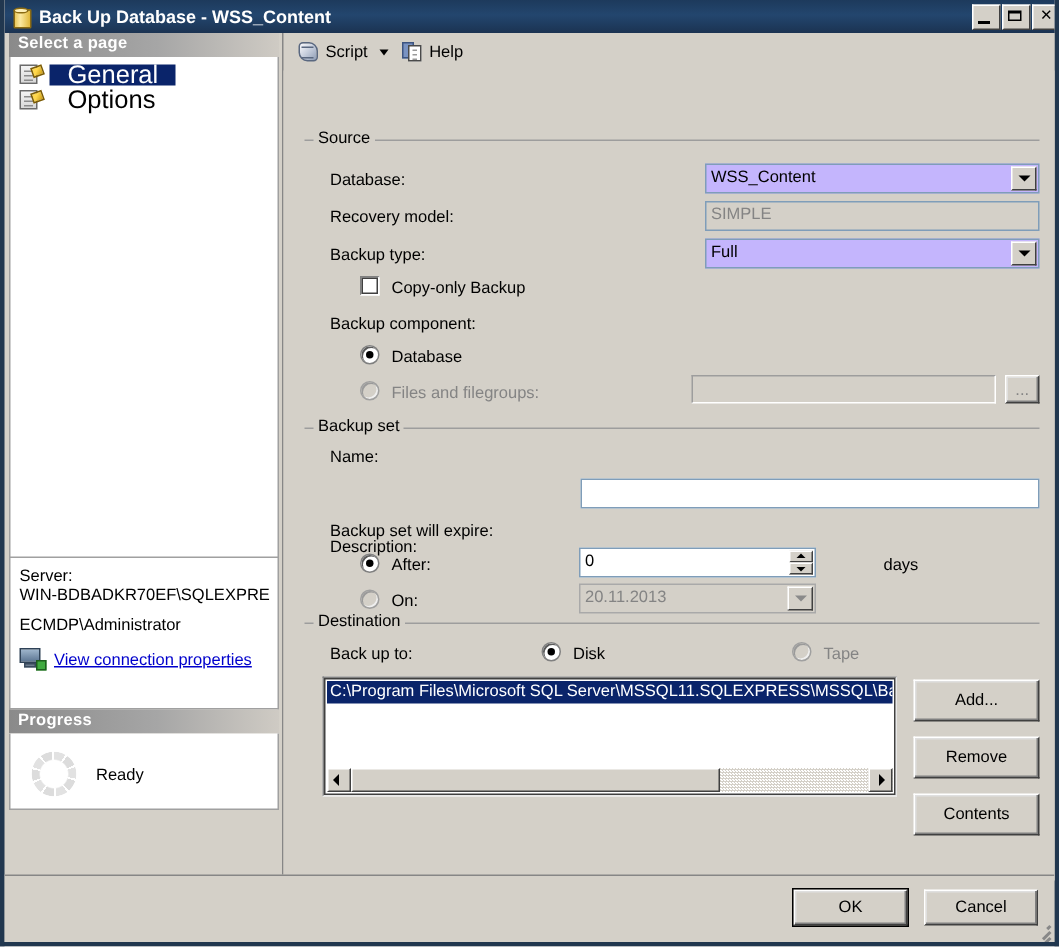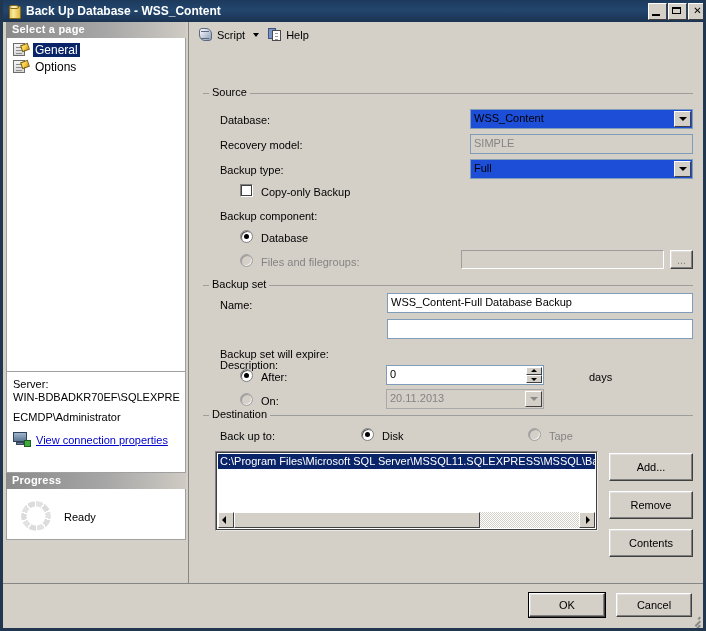--- a/index.html
+++ b/index.html
@@ -148,21 +148,21 @@
     box-shadow: 0 3px 0 #8c8c8c, 0 6px 0 #8c8c8c;
   }
   .page-icon .pen {
     position: absolute; right: 0; top: 1px;
     width: 8px; height: 7px;
     background: linear-gradient(135deg, #ffd84d 40%, #c99a11 100%);
     border: 1px solid #7c5c05;
     transform: rotate(-20deg);
     box-sizing: border-box;
   }
-  .page-label { font-size: 12px; padding: 0 2px; line-height: 14px; }
+  .page-label { font-size: 17px; padding: 0 12px; line-height: 14px; }
   .page-item.selected .page-label {
     background: #0a246a;
     color: #ffffff;
   }
   #conn-body { height: 101px; padding: 6px 6px 0 6px; overflow: hidden; }
   .conn-line { font-size: 11px; line-height: 13px; white-space: nowrap; }
   .conn-gap { height: 7px; }
   .conn-link-row {
     display: flex; align-items: center; margin-top: 8px;
   }
@@ -317,21 +317,21 @@
     border: 1px solid #7f9db9;
     outline: none;
     background: #ffffff;
   }
   .textbox.disabled {
     background: #d4d0c8;
     color: #848484;
   }
   .combo {
     position: absolute;
-    background: #1d4ed8;
+    background: #c4b5fd;
     border: 1px solid #7f9db9;
     box-sizing: border-box;
     font-size: 11px;
     padding: 2px 0 0 3px;
     white-space: nowrap;
     overflow: hidden;
   }
   .combo.disabled { background: #d4d0c8; color: #848484; border-color: #a9a9a9; }
   .combo-btn {
     position: absolute;
@@ -645,23 +645,20 @@
       <div class="btn disabled" style="left:481px; top:203px; width:23px; height:19px;">
         <span>...</span>
       </div>
 
       <div class="group" style="left:14px; top:238px; width:490px;">
         <div class="group-line"></div>
         <div class="group-title">Backup set</div>
       </div>
 
       <div class="lbl" style="left:31px; top:252px;">Name:</div>
-      <div class="textbox flat" style="left:198px; top:246px; width:306px; height:20px;">
-        <span>WSS_Content-Full Database Backup</span>
-      </div>
 
       <div class="lbl" style="left:31px; top:290px;margin-top:22px;">Description:</div>
       <div class="textbox flat" style="left:198px; top:272px; width:306px; height:20px;">
         <span></span>
       </div>
 
       <div class="lbl" style="left:31px; top:301px;">Backup set will expire:</div>
 
       <div class="radio checked" style="left:51px; top:322px;"></div>
       <div class="lbl" style="left:72px; top:324px;">After:</div>

